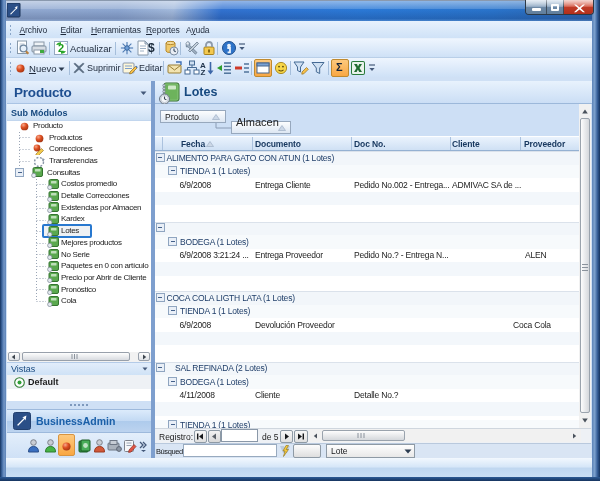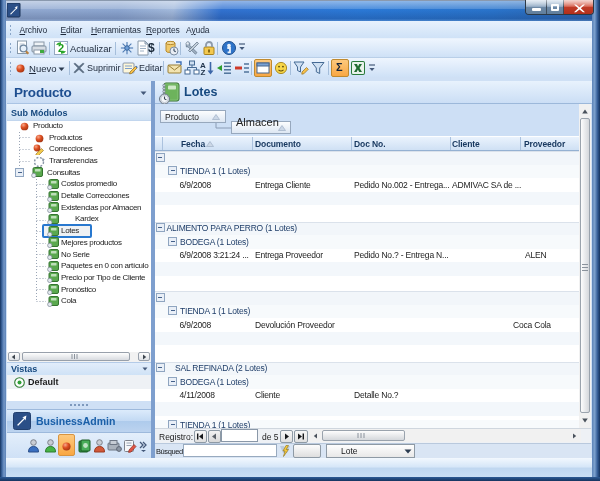--- a/index.html
+++ b/index.html
@@ -315,21 +315,21 @@
       <rect x="2" y="0.5" width="9.5" height="9" rx="1.5" fill="#5aa84e" stroke="#357530"></rect>
       <rect x="4" y="2" width="5.5" height="2.5" rx="0.5" fill="#bfe0ba"></rect>
       <circle cx="2.8" cy="8.4" r="2.2" fill="#e3e8ee" stroke="#7d8896" stroke-width=".7"></circle>
     </svg>
     <div class="treetxt" style="left:54px;top:81.7px;">Existencias por Almacen</div>
     <svg class="abs" style="left:40px;top:92.9px" width="12" height="11" viewBox="0 0 12 11">
       <rect x="2" y="0.5" width="9.5" height="9" rx="1.5" fill="#5aa84e" stroke="#357530"></rect>
       <rect x="4" y="2" width="5.5" height="2.5" rx="0.5" fill="#bfe0ba"></rect>
       <circle cx="2.8" cy="8.4" r="2.2" fill="#e3e8ee" stroke="#7d8896" stroke-width=".7"></circle>
     </svg>
-    <div class="treetxt" style="left:68px;top:93.4px;">Kardex</div>
+    <div class="treetxt" style="left:54px;top:93.4px;">Kardex</div>
     <div class="abs" style="left:35px;top:103.3px;width:50px;height:13.5px;border:2px solid #2878cf;border-radius:2px;background:#eef1f4;box-sizing:border-box;"></div>
     <svg class="abs" style="left:40px;top:104.6px" width="12" height="11" viewBox="0 0 12 11">
       <rect x="2" y="0.5" width="9.5" height="9" rx="1.5" fill="#5aa84e" stroke="#357530"></rect>
       <rect x="4" y="2" width="5.5" height="2.5" rx="0.5" fill="#bfe0ba"></rect>
       <circle cx="2.8" cy="8.4" r="2.2" fill="#e3e8ee" stroke="#7d8896" stroke-width=".7"></circle>
     </svg>
     <div class="treetxt" style="left:54px;top:105.1px;">Lotes</div>
     <svg class="abs" style="left:40px;top:116.3px" width="12" height="11" viewBox="0 0 12 11">
       <rect x="2" y="0.5" width="9.5" height="9" rx="1.5" fill="#5aa84e" stroke="#357530"></rect>
       <rect x="4" y="2" width="5.5" height="2.5" rx="0.5" fill="#bfe0ba"></rect>
@@ -346,21 +346,21 @@
       <rect x="2" y="0.5" width="9.5" height="9" rx="1.5" fill="#5aa84e" stroke="#357530"></rect>
       <rect x="4" y="2" width="5.5" height="2.5" rx="0.5" fill="#bfe0ba"></rect>
       <circle cx="2.8" cy="8.4" r="2.2" fill="#e3e8ee" stroke="#7d8896" stroke-width=".7"></circle>
     </svg>
     <div class="treetxt" style="left:54px;top:140.2px;">Paquetes en 0 con artículo</div>
     <svg class="abs" style="left:40px;top:151.4px" width="12" height="11" viewBox="0 0 12 11">
       <rect x="2" y="0.5" width="9.5" height="9" rx="1.5" fill="#5aa84e" stroke="#357530"></rect>
       <rect x="4" y="2" width="5.5" height="2.5" rx="0.5" fill="#bfe0ba"></rect>
       <circle cx="2.8" cy="8.4" r="2.2" fill="#e3e8ee" stroke="#7d8896" stroke-width=".7"></circle>
     </svg>
-    <div class="treetxt" style="left:54px;top:151.9px;">Precio por Tipo de Cliente</div>
+    <div class="treetxt" style="left:54px;top:151.9px;">Precio por Abrir de Cliente</div>
     <svg class="abs" style="left:40px;top:163.1px" width="12" height="11" viewBox="0 0 12 11">
       <rect x="2" y="0.5" width="9.5" height="9" rx="1.5" fill="#5aa84e" stroke="#357530"></rect>
       <rect x="4" y="2" width="5.5" height="2.5" rx="0.5" fill="#bfe0ba"></rect>
       <circle cx="2.8" cy="8.4" r="2.2" fill="#e3e8ee" stroke="#7d8896" stroke-width=".7"></circle>
     </svg>
     <div class="treetxt" style="left:54px;top:163.6px;">Pronóstico</div>
     <svg class="abs" style="left:40px;top:174.8px" width="12" height="11" viewBox="0 0 12 11">
       <rect x="2" y="0.5" width="9.5" height="9" rx="1.5" fill="#5aa84e" stroke="#357530"></rect>
       <rect x="4" y="2" width="5.5" height="2.5" rx="0.5" fill="#bfe0ba"></rect>
       <circle cx="2.8" cy="8.4" r="2.2" fill="#e3e8ee" stroke="#7d8896" stroke-width=".7"></circle>
@@ -381,21 +381,21 @@
           <line x1="6" y1="0" x2="6" y2="5"></line>
         </g>
       </svg>
     <div class="abs" style="left:131px;top:0px;width:12px;height:9px;background:linear-gradient(to bottom,#fefefe,#dfe2e6);border:1px solid #98a0ab;border-radius:2px;box-sizing:border-box;"></div>
     <svg class="abs" style="left:135px;top:2px" width="5" height="6" viewBox="0 0 5 6">
         <path d="M1 0.5 L1 5.5 L4.2 3 Z" fill="#3e464f"></path>
       </svg>
   </div>
 
   <div class="abs" style="left:7px;top:362px;width:144px;height:13px;background:linear-gradient(to bottom,#e2edfb,#cfe2f6);border-top:1px solid #b4cbe8;box-sizing:border-box;"></div>
-  <div class="abs" style="left:11px;top:364px;font-size:9px;font-weight:bold;color:#17497f;">Vistas</div>
+  <div class="abs" style="left:11px;top:364px;font-size:9px;font-weight:normal;color:#17497f;">Vistas</div>
   <svg class="abs" style="left:142px;top:367px" width="6" height="4" viewBox="0 0 6 4">
       <path d="M0.5 0.5 L5.5 0.5 L3 3.5 Z" fill="#44597a"></path>
     </svg>
 
   <div class="abs" style="left:7px;top:375px;width:144px;height:14px;background:#eef1f5;"></div>
   <svg class="abs" style="left:14px;top:377px" width="11" height="11" viewBox="0 0 11 11">
     <circle cx="5.5" cy="5.5" r="4.8" fill="#fdfdfd" stroke="#2e7d32" stroke-width="1.1"></circle>
     <circle cx="5.5" cy="5.5" r="2" fill="#2f9e36"></circle>
   </svg>
   <div class="abs" style="left:28px;top:377px;font-size:9px;font-weight:bold;color:#1b1b1b;">Default</div>
@@ -505,43 +505,44 @@
       <path d="M4 0.5 L7.5 5.5 L0.5 5.5 Z" fill="#ccd8e7" stroke="#9fb0c6" stroke-width=".7"></path>
     </svg>
   <div class="htxt" style="left:255px;top:139px;">Documento</div>
   <div class="htxt" style="left:354px;top:139px;">Doc No.</div>
   <div class="htxt" style="left:452px;top:139px;">Cliente</div>
   <div class="htxt" style="left:524px;top:139px;">Proveedor</div>
 
   <div class="abs" id="grid" style="left:155px;top:151px;width:424px;height:277px;background:#fff;overflow:hidden;">
     <div class="abs" style="left:0;top:0.0px;width:424px;height:13.5px;background:#f2f6fa;border-top:1px solid #dbe2eb;box-sizing:border-box;"></div>
     <div class="ebox" style="left:0.5px;top:1.5px;"></div>
+    <div class="gtxt" style="left:11.5px;top:1.8px;">ALIMENTO PARA GATO CON ATUN (1 Lotes)</div>
     <div class="abs" style="left:0;top:13.5px;width:424px;height:13.5px;background:#f7fafc;"></div>
     <div class="ebox" style="left:13px;top:15.0px;"></div>
     <div class="gtxt" style="left:25px;top:15.3px;">TIENDA 1 (1 Lotes)</div>
     <div class="abs" style="left:0;top:27.0px;width:424px;height:13.5px;background:#fff;"></div>
     <div class="dtxt" style="left:24.5px;top:28.8px;">6/9/2008</div>
     <div class="dtxt" style="left:100px;top:28.8px;">Entrega Cliente</div>
     <div class="dtxt" style="left:199px;top:28.8px;">Pedido No.002 - Entrega...</div>
     <div class="dtxt" style="left:297px;top:28.8px;">ADMIVAC SA de ...</div>
     <div class="abs" style="left:0;top:40.5px;width:424px;height:13.5px;background:#f3f7fb;"></div>
     <div class="abs" style="left:0;top:70.5px;width:424px;height:13.5px;background:#f2f6fa;border-top:1px solid #dbe2eb;box-sizing:border-box;"></div>
     <div class="ebox" style="left:0.5px;top:72.0px;"></div>
-    <div class="gtxt" style="left:11.5px;top:72.3px;">ALIMENTO PARA PERRO (1 Lotes)</div>
     <div class="abs" style="left:0;top:84.0px;width:424px;height:13.5px;background:#f7fafc;"></div>
     <div class="ebox" style="left:13px;top:85.5px;"></div>
     <div class="gtxt" style="left:25px;top:85.8px;">BODEGA (1 Lotes)</div>
     <div class="abs" style="left:0;top:97.5px;width:424px;height:13.5px;background:#fff;"></div>
     <div class="dtxt" style="left:24.5px;top:99.3px;">6/9/2008 3:21:24 ...</div>
     <div class="dtxt" style="left:100px;top:99.3px;">Entrega Proveedor</div>
     <div class="dtxt" style="left:199px;top:99.3px;">Pedido No.? - Entrega N...</div>
     <div class="dtxt" style="left:370px;top:99.3px;">ALEN</div>
     <div class="abs" style="left:0;top:111.0px;width:424px;height:13.5px;background:#f3f7fb;"></div>
     <div class="abs" style="left:0;top:140.0px;width:424px;height:13.5px;background:#f2f6fa;border-top:1px solid #dbe2eb;box-sizing:border-box;"></div>
     <div class="ebox" style="left:0.5px;top:141.5px;"></div>
+    <div class="gtxt" style="left:11.5px;top:141.8px;">COCA COLA LIGTH LATA (1 Lotes)</div>
     <div class="abs" style="left:0;top:153.5px;width:424px;height:13.5px;background:#f7fafc;"></div>
     <div class="ebox" style="left:13px;top:155.0px;"></div>
     <div class="gtxt" style="left:25px;top:155.3px;">TIENDA 1 (1 Lotes)</div>
     <div class="abs" style="left:0;top:167.0px;width:424px;height:13.5px;background:#fff;"></div>
     <div class="dtxt" style="left:24.5px;top:168.8px;">6/9/2008</div>
     <div class="dtxt" style="left:100px;top:168.8px;">Devolución Proveedor</div>
     <div class="dtxt" style="left:199px;top:185px;font-family:Liberation Serif, serif;">Devolución No.1</div>
     <div class="dtxt" style="left:358px;top:168.8px;">Coca Cola</div>
     <div class="abs" style="left:0;top:180.5px;width:424px;height:13.5px;background:#f3f7fb;"></div>
     <div class="abs" style="left:0;top:210.5px;width:424px;height:13.5px;background:#f2f6fa;border-top:1px solid #dbe2eb;box-sizing:border-box;"></div>
@@ -621,19 +622,19 @@
   <div class="abs" style="left:155px;top:443px;width:436px;height:15px;background:#d9e5f4;border-top:1px solid #b9c9dd;box-sizing:border-box;"></div>
   <div class="abs" style="left:156px;top:446.5px;font-size:7.5px;letter-spacing:-0.4px;color:#16181b;">Búsqueda</div>
   <div class="abs" style="left:183px;top:444px;width:94px;height:13px;background:#fff;border:1px solid #98aabf;box-sizing:border-box;"></div>
   <svg class="abs" style="left:279px;top:445px" width="12" height="12" viewBox="0 0 12 12">
     <path d="M1 1 L5 1 L6 4 L7 1 L11 1 L8 8 L4 8 Z" fill="#9fb0c2" opacity=".5"></path>
     <path d="M7 0.5 L4 6 L6 6 L4.5 11.5 L9.5 4.5 L7.2 4.5 L9.5 0.5 Z" fill="#f6c93f" stroke="#8a6d10" stroke-width=".6"></path>
   </svg>
   <div class="abs" style="left:293px;top:443.5px;width:28px;height:14px;background:linear-gradient(to bottom,#fcfcfc,#dedede);border:1px solid #8e9aa5;border-radius:2px;box-sizing:border-box;"></div>
   <div class="abs" style="left:299px;top:460px;font-size:8.5px;color:#16181b;margin-left:44px;">Abrir</div>
   <div class="abs" style="left:326px;top:443.5px;width:89px;height:14px;background:linear-gradient(to bottom,#fefefe,#e8e8e8);border:1px solid #8e9aa5;box-sizing:border-box;"></div>
-  <div class="abs" style="left:341px;top:446px;font-size:8.5px;color:#16181b;">Lote</div>
+  <div class="abs" style="left:331px;top:446px;font-size:8.5px;color:#16181b;">Lote</div>
   <svg class="abs" style="left:404px;top:449px" width="8" height="5" viewBox="0 0 8 5">
       <path d="M0.5 0.5 L7.5 0.5 L4 4.5 Z" fill="#2b3b50"></path>
     </svg>
 
   <div class="abs" style="left:6px;top:458px;width:586px;height:19px;background:linear-gradient(to bottom,#f2f8fe 0%,#d7e7f8 45%,#c0d7f0 55%,#cadef4 100%);"></div>
 </div>
 
 </body></html>

